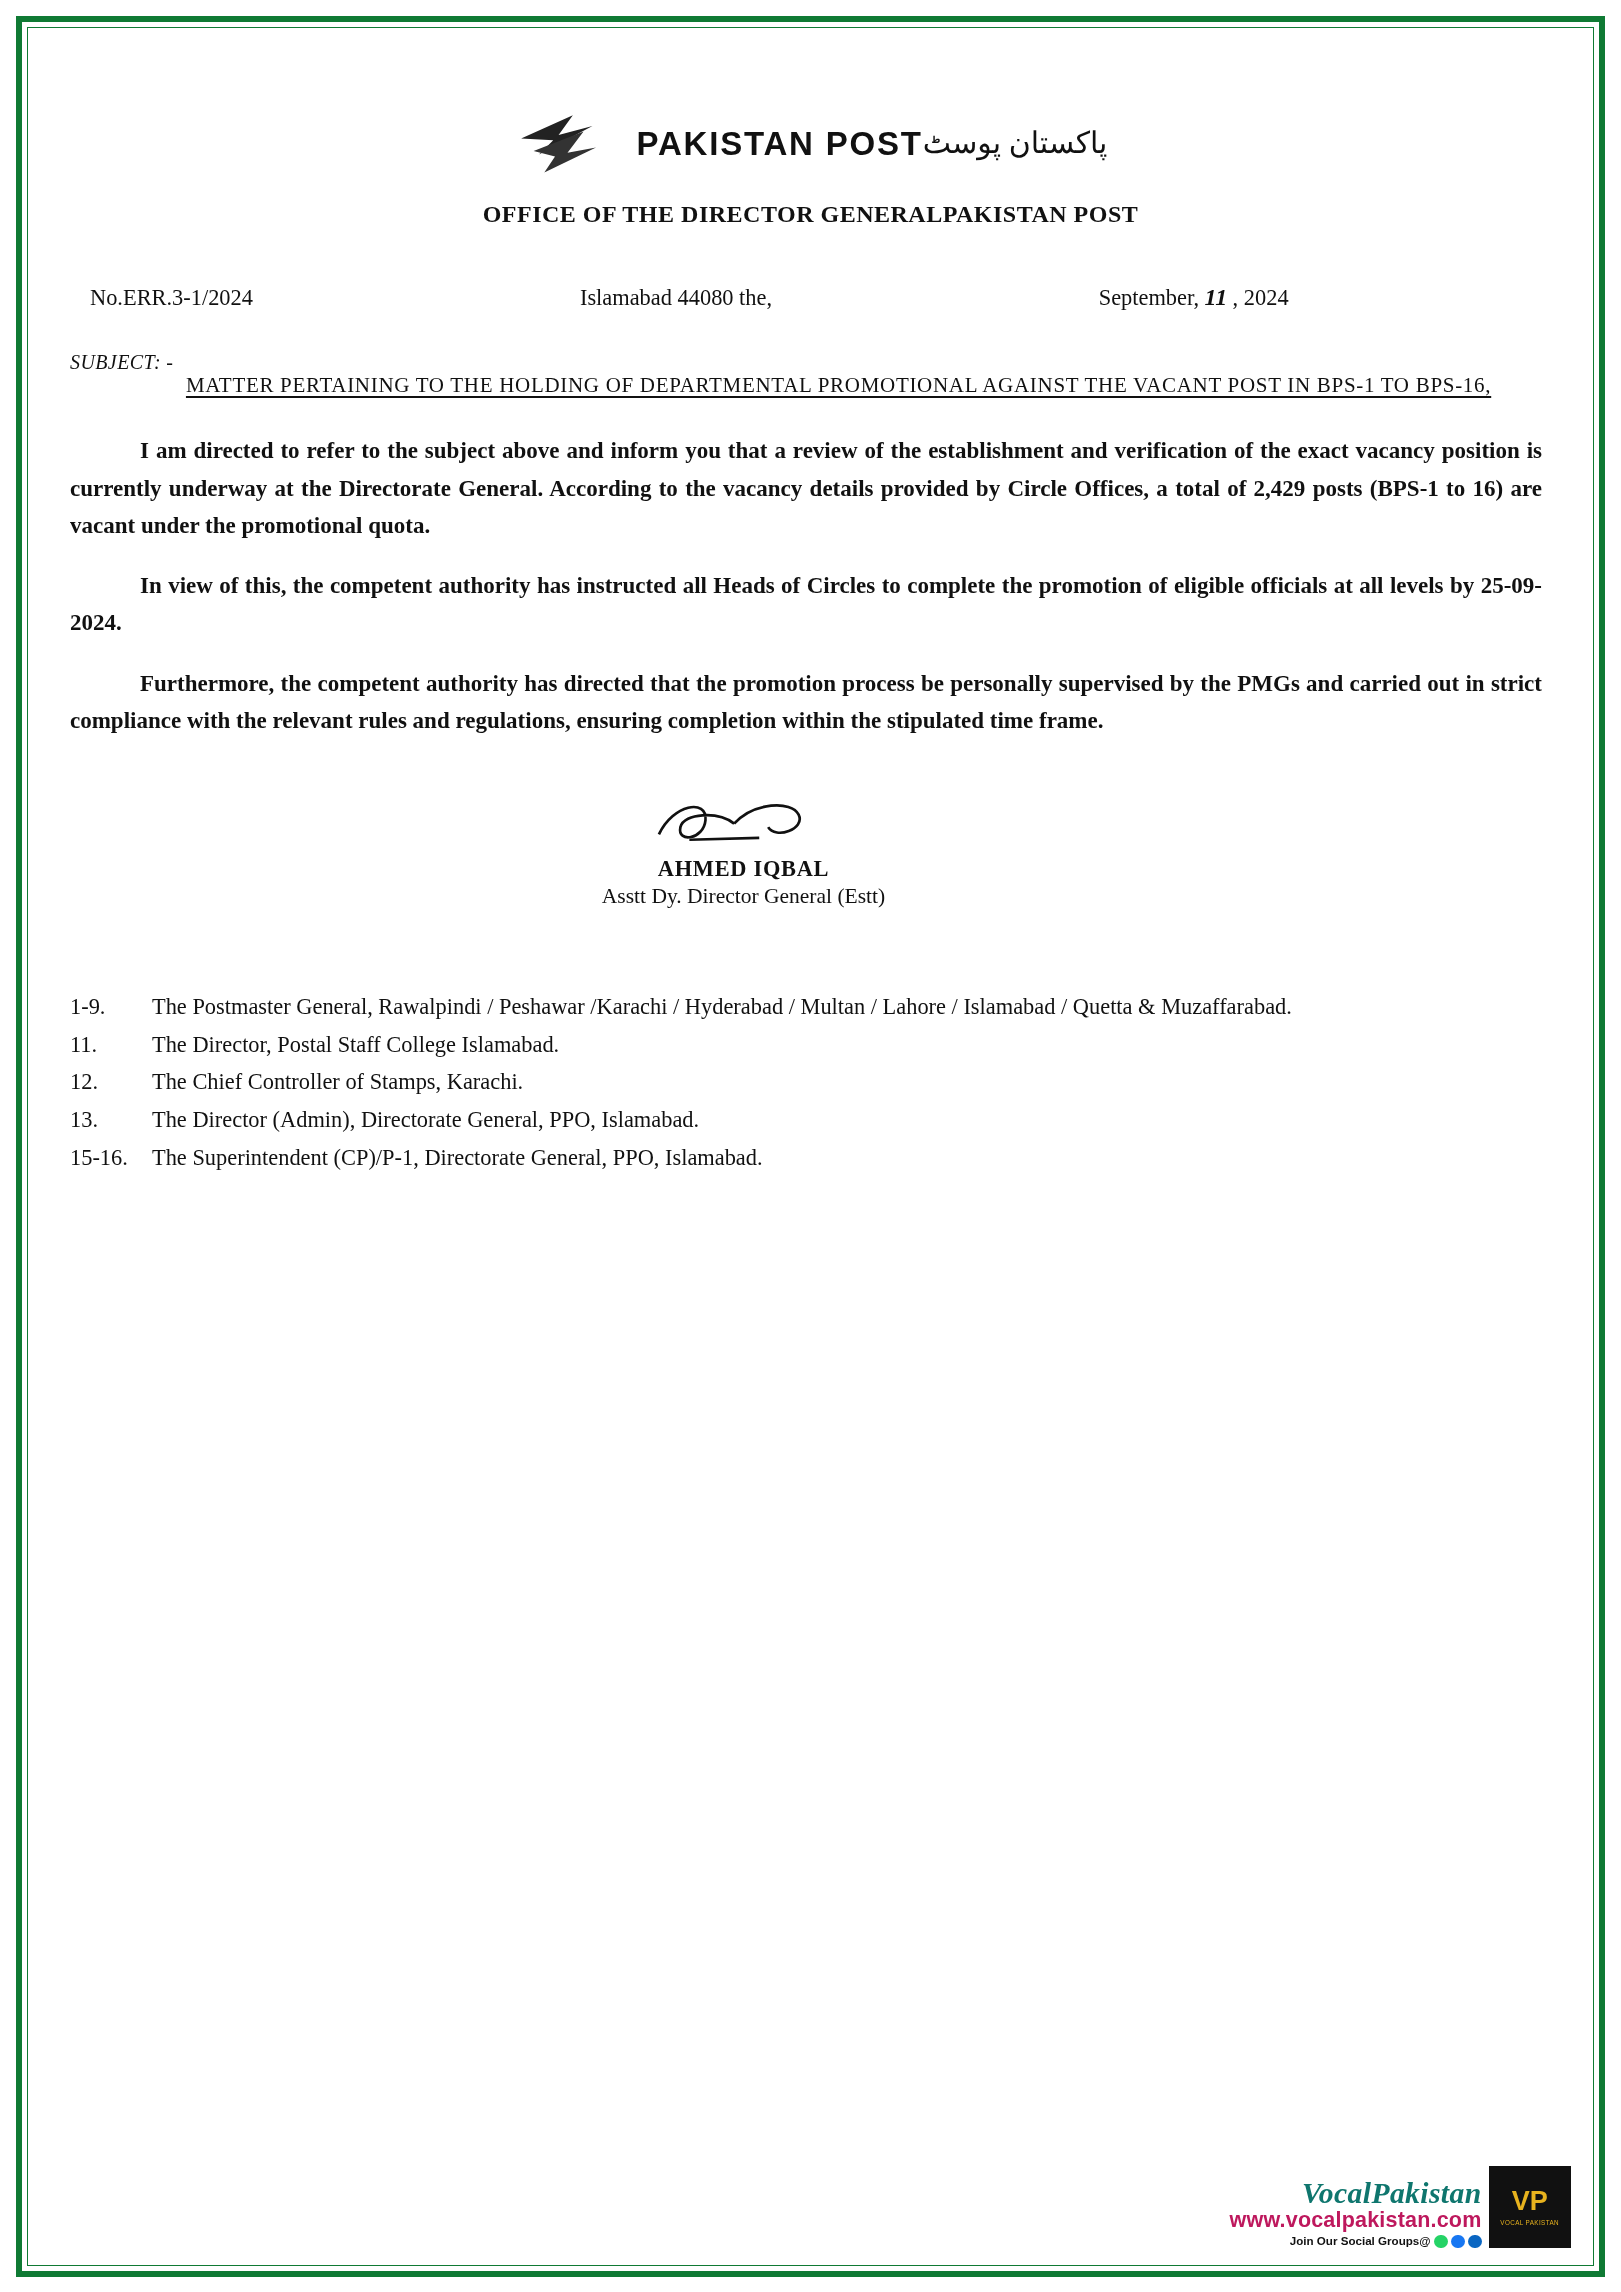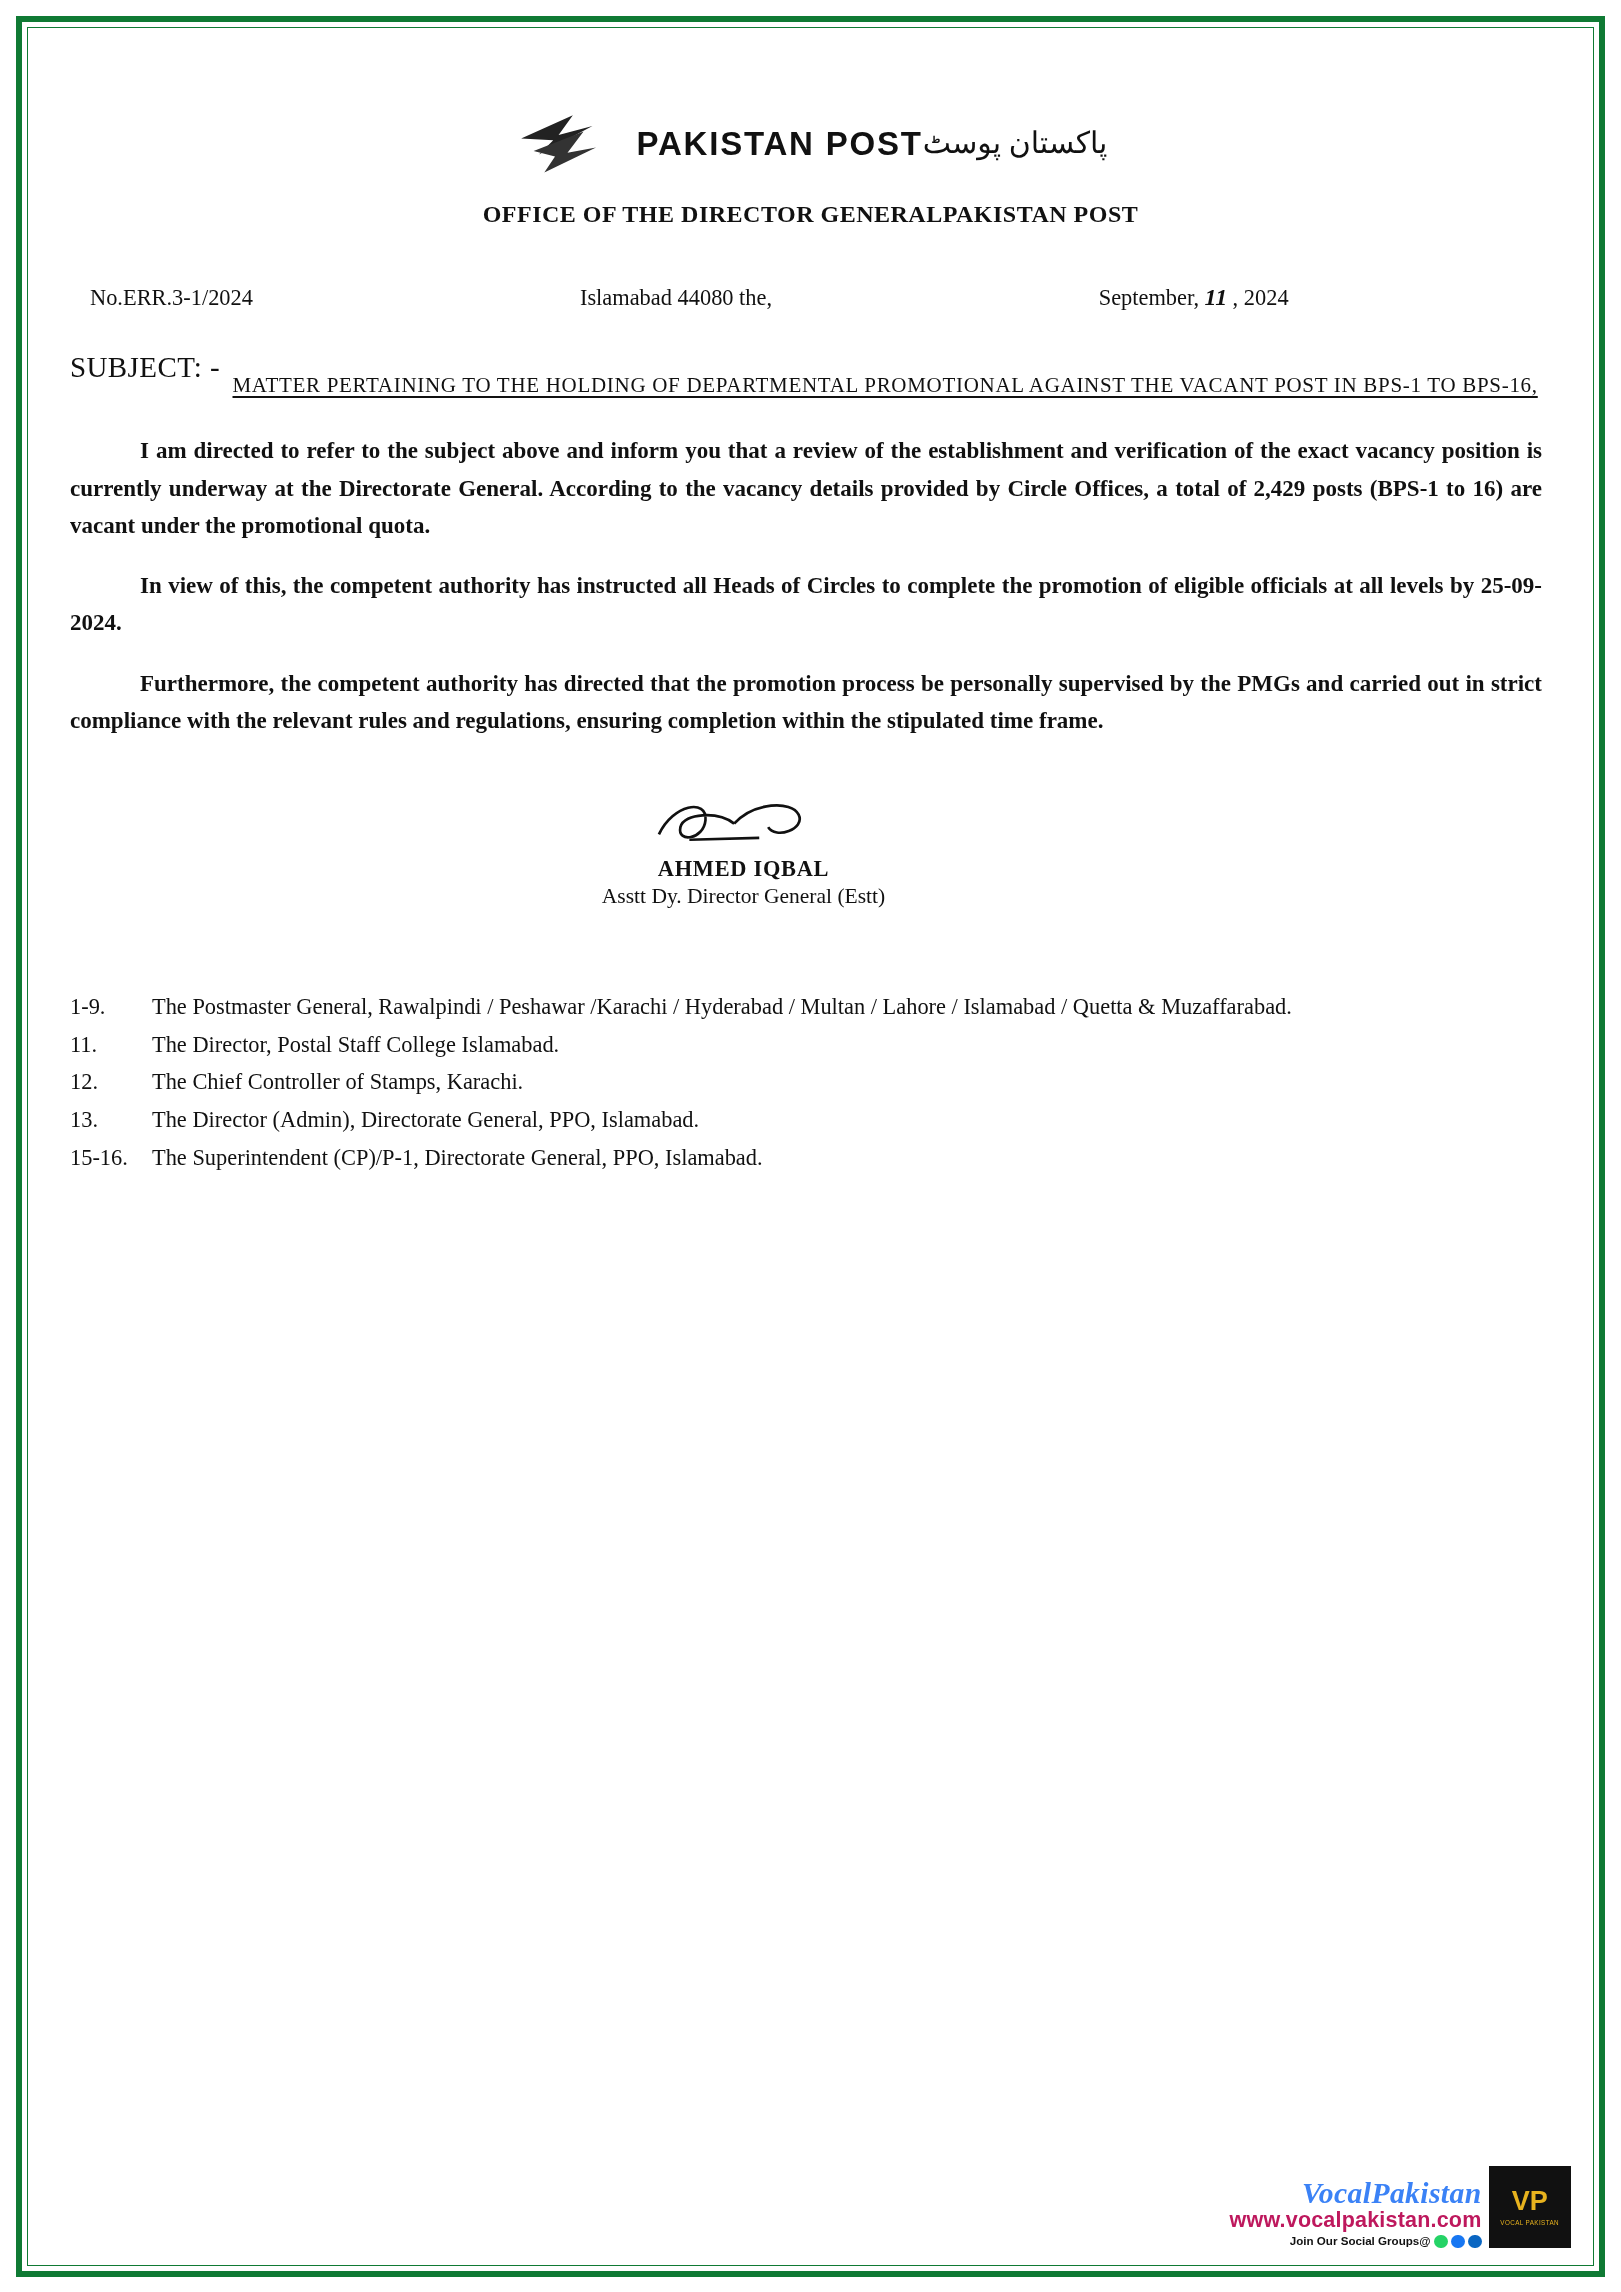--- a/index.html
+++ b/index.html
@@ -112,25 +112,26 @@
   }
 
   
   .subject-block {
     display: flex;
     margin-top: 38px;
     padding: 0 43px 0 34px;
     color: #111;
   }
   .subject-label {
-    font-size: 29px;
+    font-size: 20px;
     font-weight: normal;
     white-space: nowrap;
     padding-top: 1.8px;
     letter-spacing: 0.4px;
+    font-style: italic;
   }
   .subject-text {
     margin-left: 12.5px;
     font-weight: normal;
     font-size: 21px;
     text-decoration: underline;
     text-underline-offset: 3.6px;
     letter-spacing: 0.7px;
     text-align: justify;
     line-height: 1.45;
@@ -209,21 +210,21 @@
   }
   .brand-texts {
     text-align: right;
     line-height: 1.05;
   }
   .brand-title {
     font-family: "Liberation Serif", serif;
     font-weight: bold;
     font-style: italic;
     font-size: 29.6px;
-    color: #3b82f6;
+    color: #0f766e;
     letter-spacing: 0.4px;
   }
   .brand-url {
     font-family: "Liberation Sans", sans-serif;
     font-weight: bold;
     font-size: 21.5px;
     color: #be185d;
     letter-spacing: 0.2px;
   }
   .brand-join {

